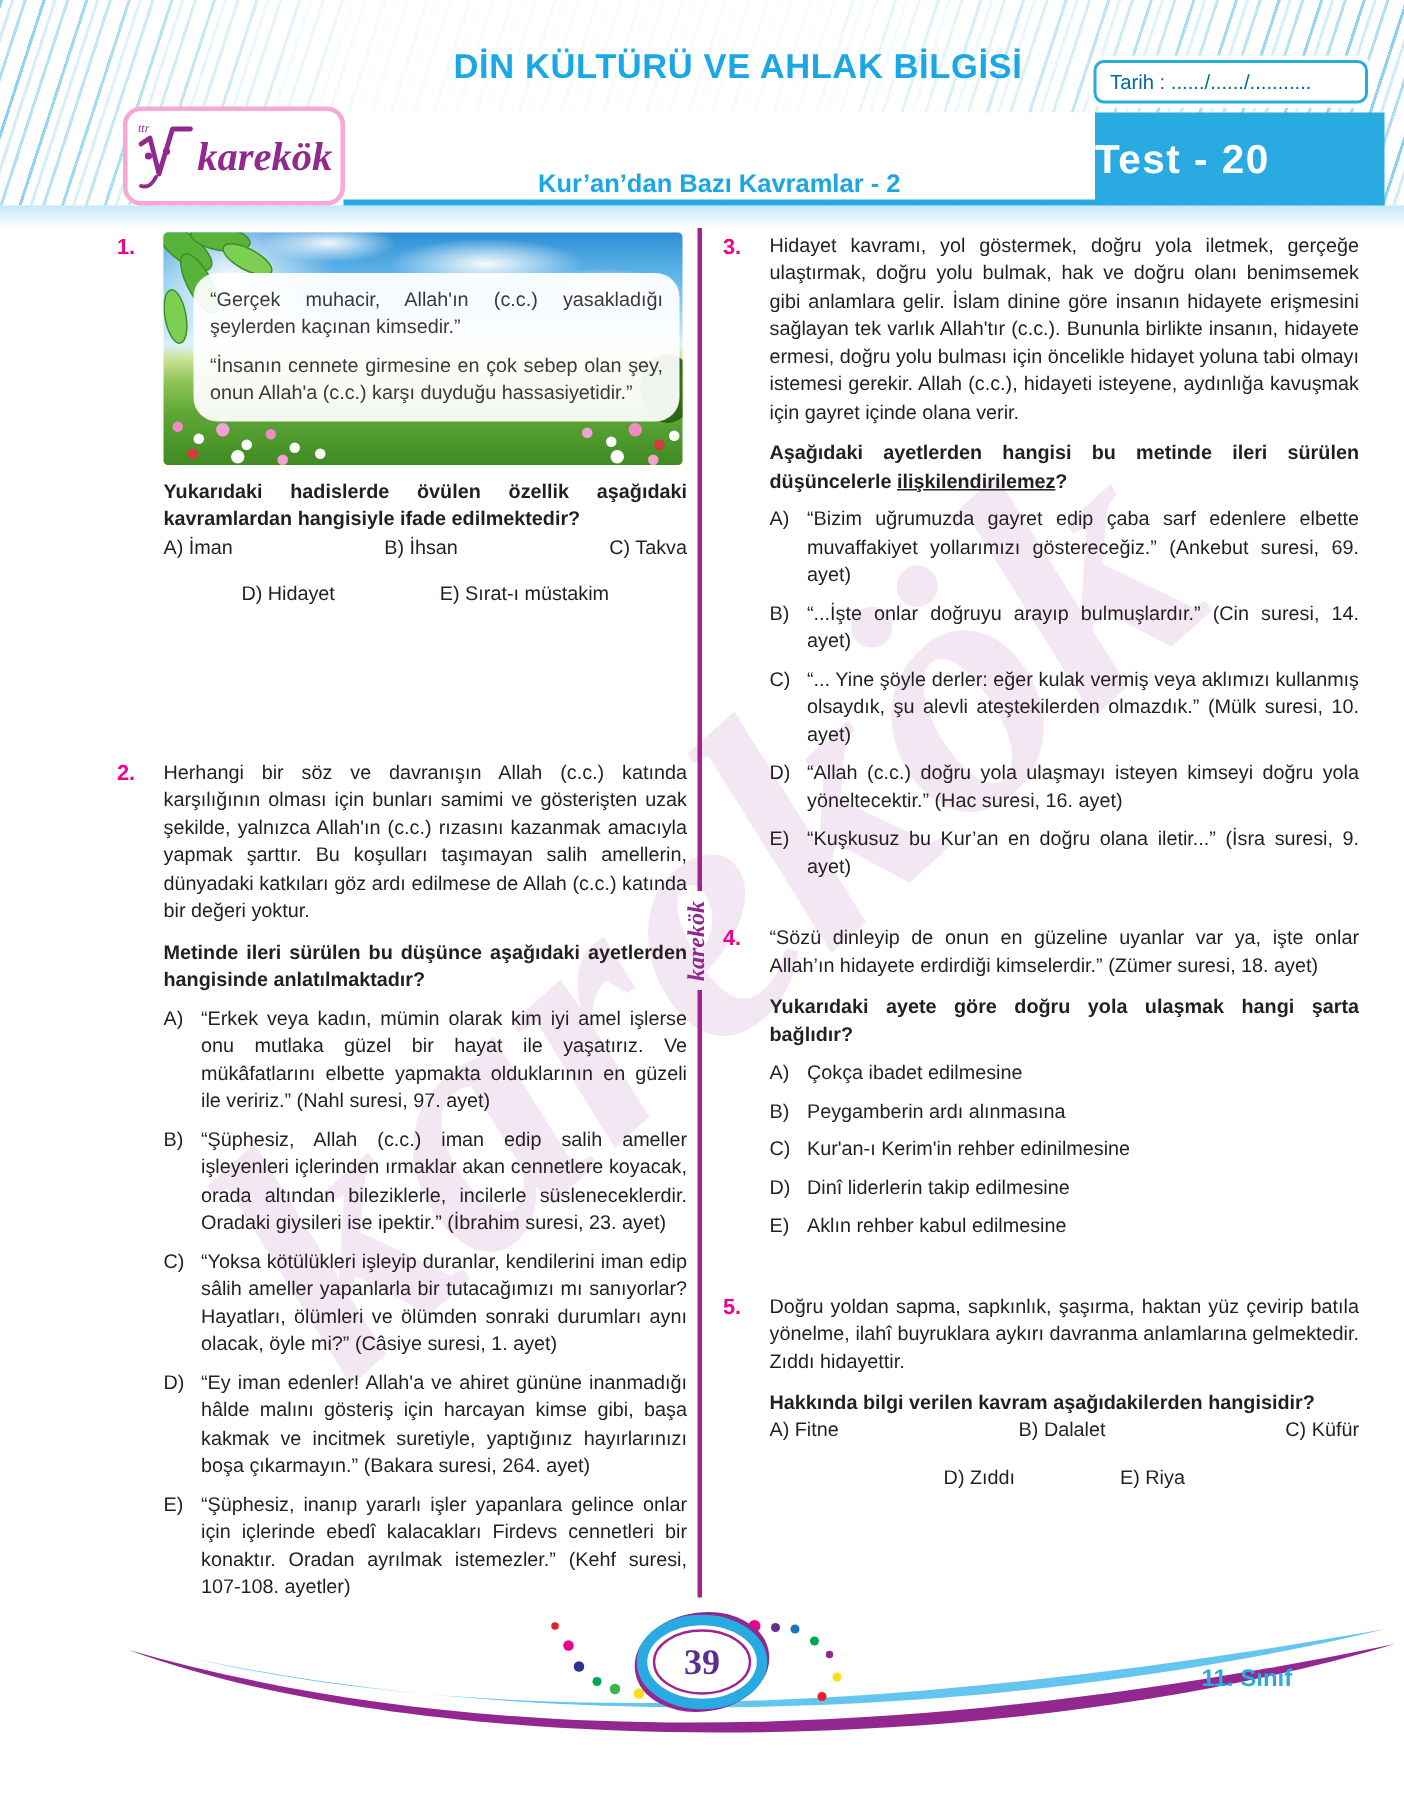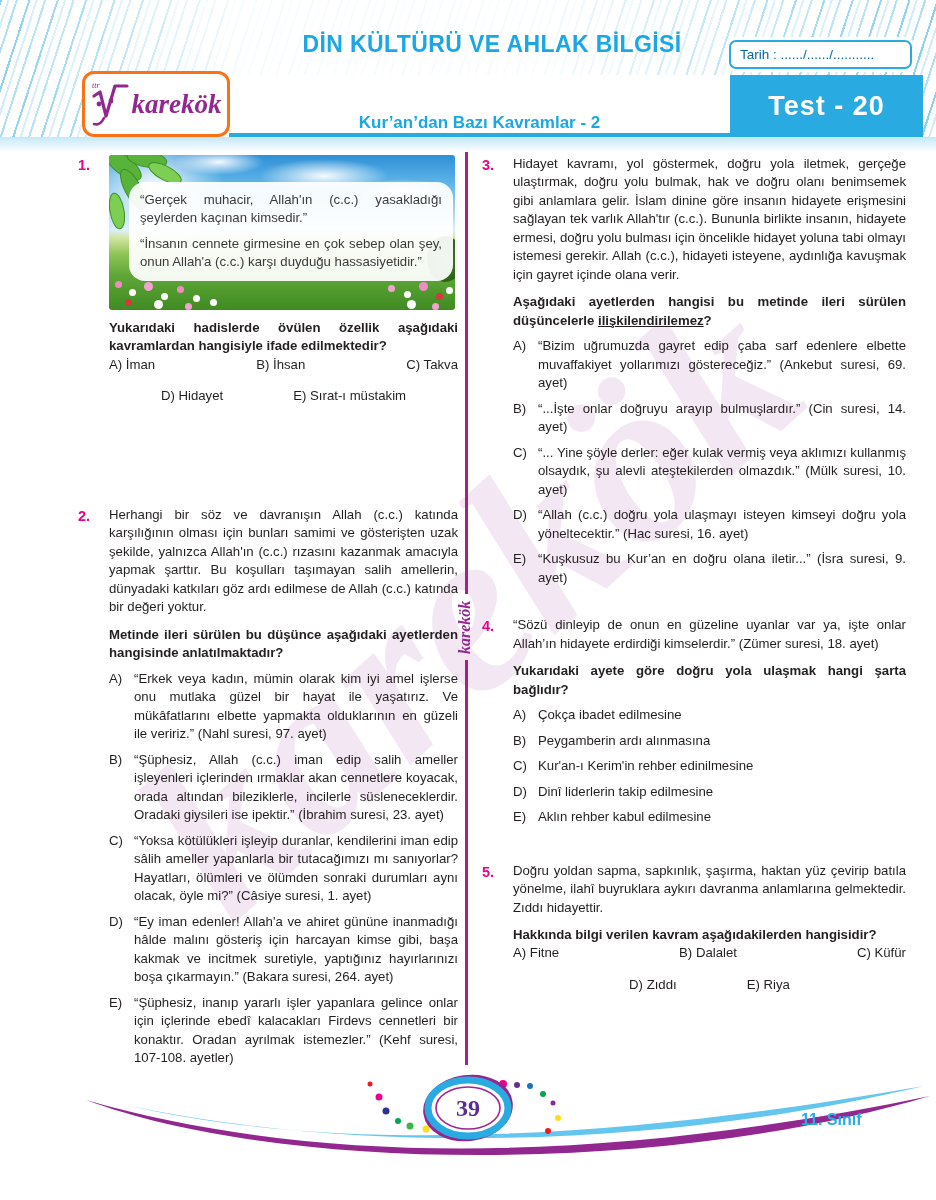--- a/index.html
+++ b/index.html
@@ -12,30 +12,30 @@
       linear-gradient(90deg, rgba(255,255,255,0) 0, rgba(255,255,255,.92) 26%, rgba(255,255,255,.92) 58%, rgba(255,255,255,.25) 86%, rgba(255,255,255,0) 100%),
       repeating-linear-gradient(108deg, rgba(41,171,226,.55) 0 2px, rgba(255,255,255,0) 2px 7px,
         rgba(41,171,226,.22) 7px 9px, rgba(255,255,255,0) 9px 15px,
         rgba(41,171,226,.38) 15px 17px, rgba(255,255,255,0) 17px 27px);}
   .page-title{position:absolute;top:31px;left:48px;width:888px;text-align:center;
       font-size:23px;font-weight:bold;color:#1ba7e3;letter-spacing:.4px;z-index:2;}
   .date-box{position:absolute;top:40px;left:729px;width:170px;height:25px;background:#fff;
       border:2px solid #29abe2;border-radius:7px;box-shadow:0 0 0 3px rgba(255,255,255,.9);
       color:#0369a1;font-size:13.5px;line-height:25px;padding-left:9px;z-index:2;}
   .logo-box{position:absolute;top:71px;left:82px;width:148px;height:66px;background:#fff;
-      border:3px solid #f97316;border-radius:12px;box-sizing:border-box;display:flex;
+      border:3px solid #f9a8d4;border-radius:12px;box-sizing:border-box;display:flex;
       align-items:center;justify-content:center;gap:3px;z-index:4;}
   .logo-text{font-family:"Liberation Serif",serif;font-style:italic;font-weight:bold;
       font-size:27px;color:#92278f;}
   .subtitle-band{position:absolute;top:75px;left:229px;width:501px;height:62px;background:#fff;
       border-bottom:4px solid #29abe2;box-sizing:border-box;display:flex;align-items:flex-end;
       justify-content:center;z-index:3;}
   .subtitle{color:#1ba7e3;font-weight:bold;font-size:17px;}
   .test-badge{position:absolute;top:75px;left:730px;width:193px;height:62px;background:#29abe2;
-      display:flex;align-items:center;justify-content:center;z-index:3;}
+      display:flex;align-items:center;justify-content:flex-start;z-index:3;}
   .test-badge span{color:#fff;font-weight:bold;font-size:27px;letter-spacing:1px;}
   .header-fade{position:absolute;top:137px;left:0;right:0;height:15px;
       background:linear-gradient(#c3e8f9,#ffffff);z-index:1;}
 
   
   .watermark{position:absolute;top:470px;left:-130px;width:1200px;text-align:center;
       font-family:"Liberation Serif",serif;font-style:italic;font-weight:bold;font-size:235px;
       color:rgba(146,39,143,.11);transform:rotate(-42deg);z-index:1;pointer-events:none;
       white-space:nowrap;}
   .divider-seg{position:absolute;left:465px;width:3px;background:#a3238e;z-index:2;}

